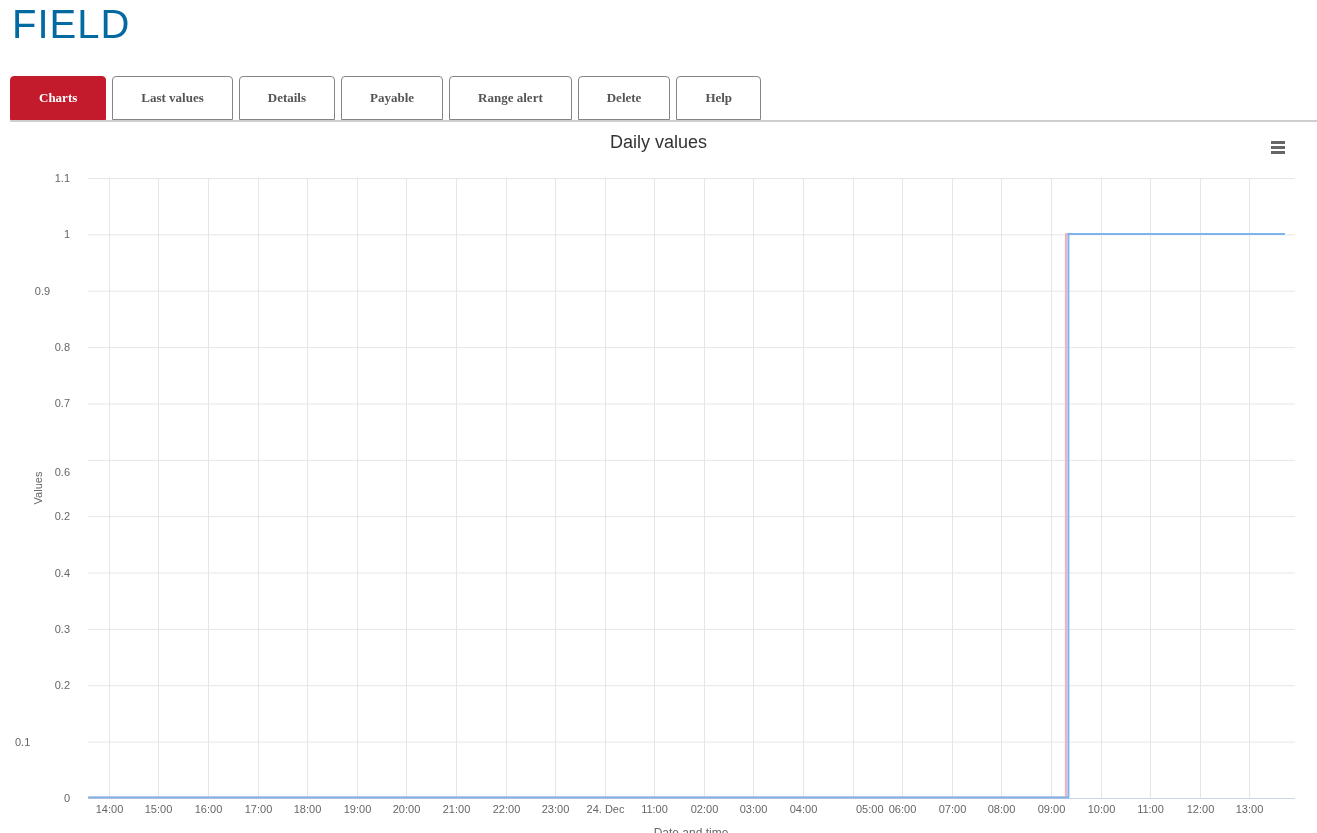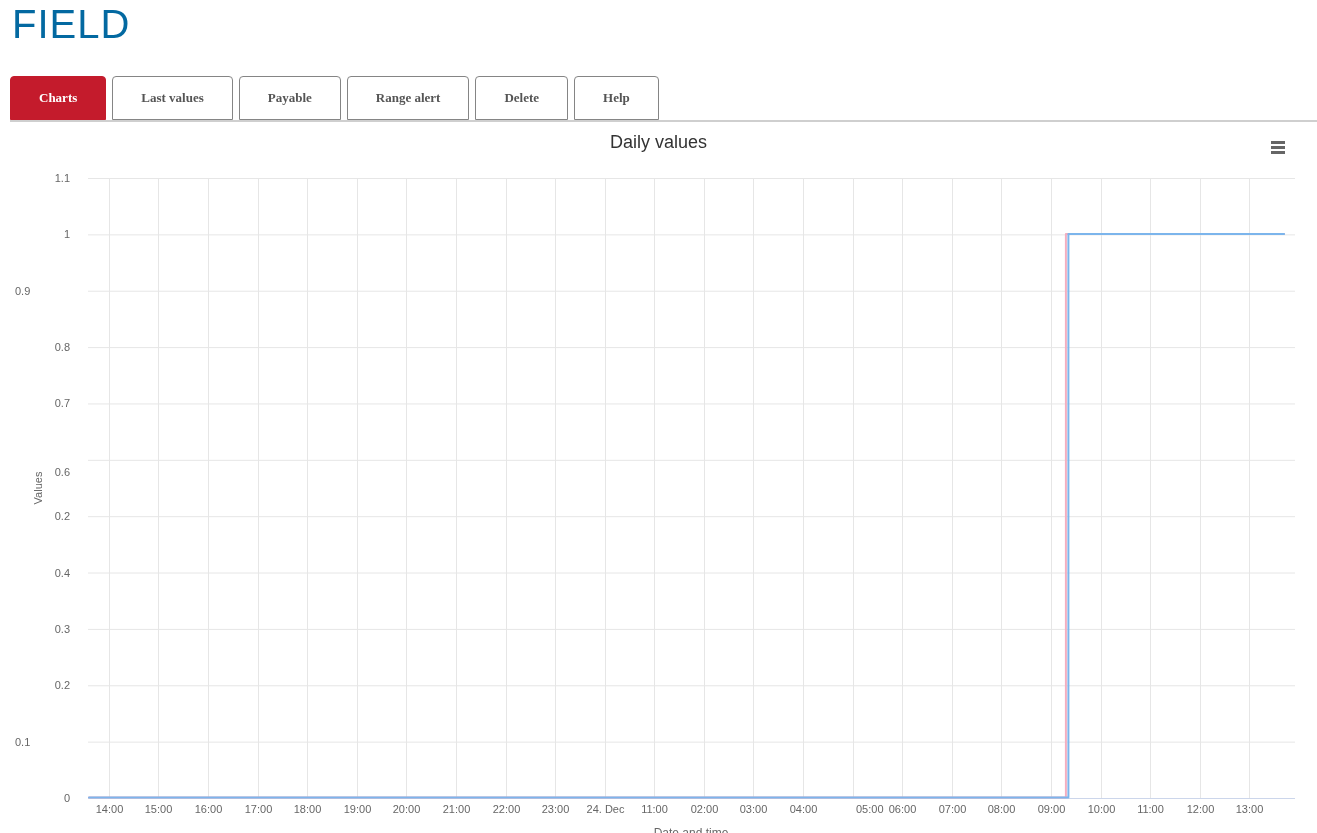--- a/index.html
+++ b/index.html
@@ -103,20 +103,21 @@
 </head>
 <body>
 
 <div class="page">
 
   <h1 class="page-title">FIELD</h1>
 
   <nav class="tab-bar">
     <div class="tab active">Charts</div>
     <div class="tab">Last values</div>
+    <div class="tab">Details</div>
     <div class="tab">Payable</div>
     <div class="tab">Range alert</div>
     <div class="tab">Delete</div>
     <div class="tab">Help</div>
   </nav>
 
   <div class="tab-underline"></div>
 
   <div class="chart-area">
     <div class="chart-title">Daily values</div>
@@ -174,21 +175,21 @@
     <div id="chart-labels">
         <div class="axis-label" style="left: 15px; width: 55px; text-align: right; top: 670px;">0</div>
         <div class="axis-label" style="left: 15px; width: 55px; top: 613.636px;">0.1</div>
         <div class="axis-label" style="left: 15px; width: 55px; text-align: right; top: 557.273px;">0.2</div>
         <div class="axis-label" style="left: 15px; width: 55px; text-align: right; top: 500.909px;">0.3</div>
         <div class="axis-label" style="left: 15px; width: 55px; text-align: right; top: 444.545px;">0.4</div>
         <div class="axis-label" style="left: 15px; width: 55px; text-align: right; top: 388.182px;">0.2</div>
         <div class="axis-label" style="left: 15px; width: 55px; text-align: right; top: 331.818px; margin-top: 12px;">0.6</div>
         <div class="axis-label" style="left: 15px; width: 55px; text-align: right; top: 275.455px;">0.7</div>
         <div class="axis-label" style="left: 15px; width: 55px; text-align: right; top: 219.091px;">0.8</div>
-        <div class="axis-label" style="left: 15px; width: 55px; text-align: left; top: 162.727px;">0.9</div>
+        <div class="axis-label" style="left: 15px; width: 55px; text-align: center; top: 162.727px;">0.9</div>
         <div class="axis-label" style="left: 15px; width: 55px; text-align: right; top: 106.364px;">1</div>
         <div class="axis-label" style="left: 15px; width: 55px; text-align: right; top: 50px;">1.1</div>
         <div class="axis-label" style="left: 79.5px; width: 60px; text-align: center; top: 681px;">14:00</div>
         <div class="axis-label" style="left: 128.5px; width: 60px; text-align: center; top: 681px;">15:00</div>
         <div class="axis-label" style="left: 178.5px; width: 60px; text-align: center; top: 681px;">16:00</div>
         <div class="axis-label" style="left: 228.5px; width: 60px; text-align: center; top: 681px;">17:00</div>
         <div class="axis-label" style="left: 277.5px; width: 60px; text-align: center; top: 681px;">18:00</div>
         <div class="axis-label" style="left: 327.5px; width: 60px; text-align: center; top: 681px;">19:00</div>
         <div class="axis-label" style="left: 376.5px; width: 60px; text-align: center; top: 681px;">20:00</div>
         <div class="axis-label" style="left: 426.5px; width: 60px; text-align: center; top: 681px;">21:00</div>

